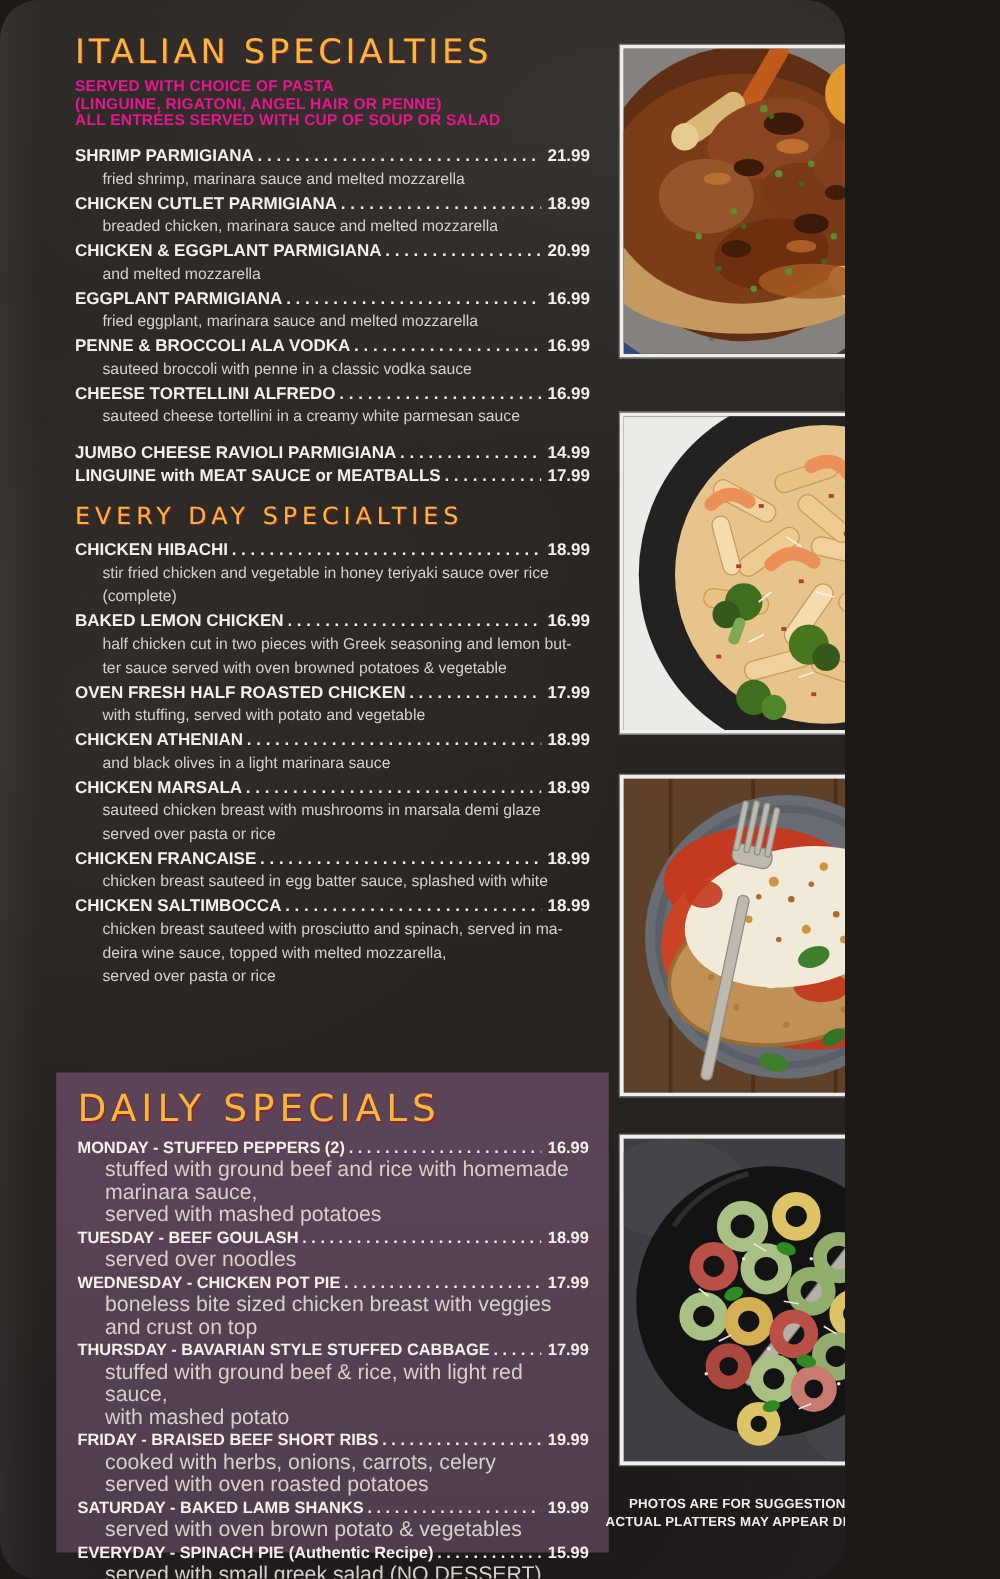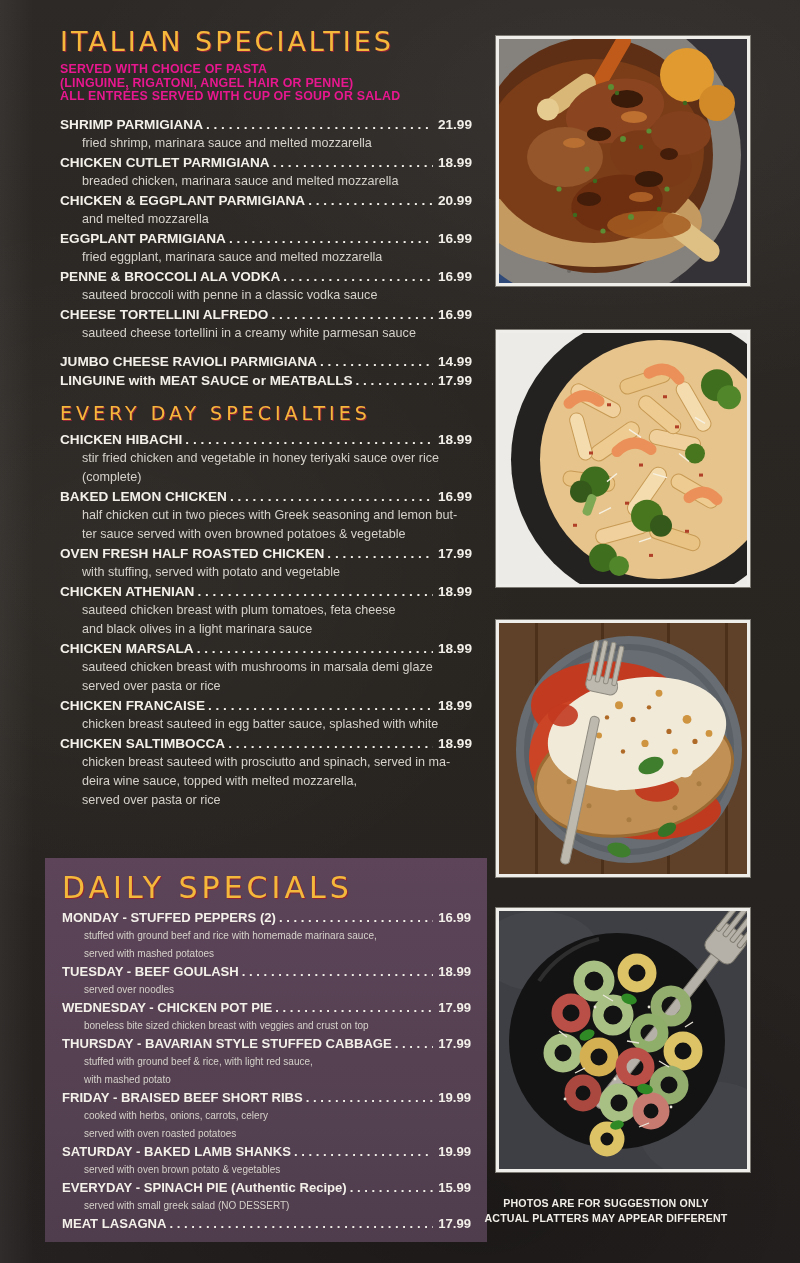--- a/index.html
+++ b/index.html
@@ -1,22 +1,22 @@
 <!DOCTYPE html>
 <html><head>
 <meta charset="utf-8">
 <style>
   html,body{margin:0;padding:0;background:#1c1917}
-  .page{position:relative;width:800px;height:1263px;overflow:hidden;
+  .page{position:relative;width:676px;height:1263px;overflow:hidden;
     font-family:"Liberation Sans",sans-serif;
     background:
       radial-gradient(900px 500px at 75% 8%, rgba(255,255,255,.05), transparent 60%),
       radial-gradient(700px 600px at 15% 45%, rgba(255,255,255,.035), transparent 60%),
       radial-gradient(800px 500px at 60% 95%, rgba(0,0,0,.28), transparent 60%),
-      linear-gradient(180deg,#2d2926,#282420 55%,#252120);}
+      linear-gradient(180deg,#2d2926,#282420 55%,#252120); border-radius: 31px;}
   .page::after{content:"";position:absolute;left:0;top:0;width:34px;height:100%;
     background:linear-gradient(90deg,rgba(255,255,255,.05),transparent);pointer-events:none}
   .menu{position:absolute;left:60px;top:26px;width:412px}
   .title{font-family:"DejaVu Sans",sans-serif;font-weight:400;color:#f4b83a;
     font-size:27px;letter-spacing:3px;margin:0 0 6px;
     text-shadow:1px 1px 0 #8d2434,0 0 1px rgba(141,36,52,.55)}
   .notes{color:#e8178f;font-weight:700;font-size:12.4px;line-height:13.6px;
     margin:0 0 11px;letter-spacing:.2px}
   .r{display:flex;align-items:flex-end;font-weight:700;font-size:13.6px;
     line-height:19px;color:#f3f0ea;white-space:nowrap}
@@ -24,21 +24,21 @@
   .l::after{content:". . . . . . . . . . . . . . . . . . . . . . . . . . . . . . . . . . . . . . . . . . . . . . . . . . . . . ."}
   .p{margin-left:2px}
   .d{font-size:12.6px;line-height:19px;color:#d5d1ca;padding-left:22px;font-weight:400}
   .gap{height:9px}
   .s2 .title{text-align:left;font-size:19px;letter-spacing:4px;margin:12px 0 6px}
   .daily{position:absolute;left:45px;top:858px;width:442px;height:384px;box-sizing:border-box;
     background:linear-gradient(180deg,#5d4459,#534050 70%,#4f3c4c);
     padding:12px 16px 0 17px}
   .daily .title{font-size:30px;letter-spacing:4px;margin:0 0 4px}
   .daily .r{font-size:13.1px;line-height:18px}
-  .daily .d{font-size:10px;line-height:18px}
+  .daily .d{font-size:17px;line-height:18px}
   .photo{position:absolute;left:496px;width:254px;box-sizing:border-box;
     border:3px solid #efeeea;outline:1px solid #7d7a74;background:#222}
   .photo svg{display:block;width:100%;height:100%}
   .disclaimer{position:absolute;left:476px;top:1196px;width:260px;text-align:center;
     font-weight:700;font-size:10.6px;line-height:15px;color:#f1eee8;letter-spacing:.2px}
 </style>
 </head>
 <body>
 
 <div class="page">
@@ -133,21 +133,20 @@
           <span class="l"></span>
           <span class="p">17.99</span>
         </div>
       <div class="d">with stuffing, served with potato and vegetable</div>
 
       <div class="r">
           <span class="n">CHICKEN ATHENIAN</span>
           <span class="l"></span>
           <span class="p">18.99</span>
         </div>
-      <div class="d">sauteed chicken breast with plum tomatoes, feta cheese</div>
       <div class="d">and black olives in a light marinara sauce</div>
 
       <div class="r">
           <span class="n">CHICKEN MARSALA</span>
           <span class="l"></span>
           <span class="p">18.99</span>
         </div>
       <div class="d">sauteed chicken breast with mushrooms in marsala demi glaze</div>
       <div class="d">served over pasta or rice</div>
 

